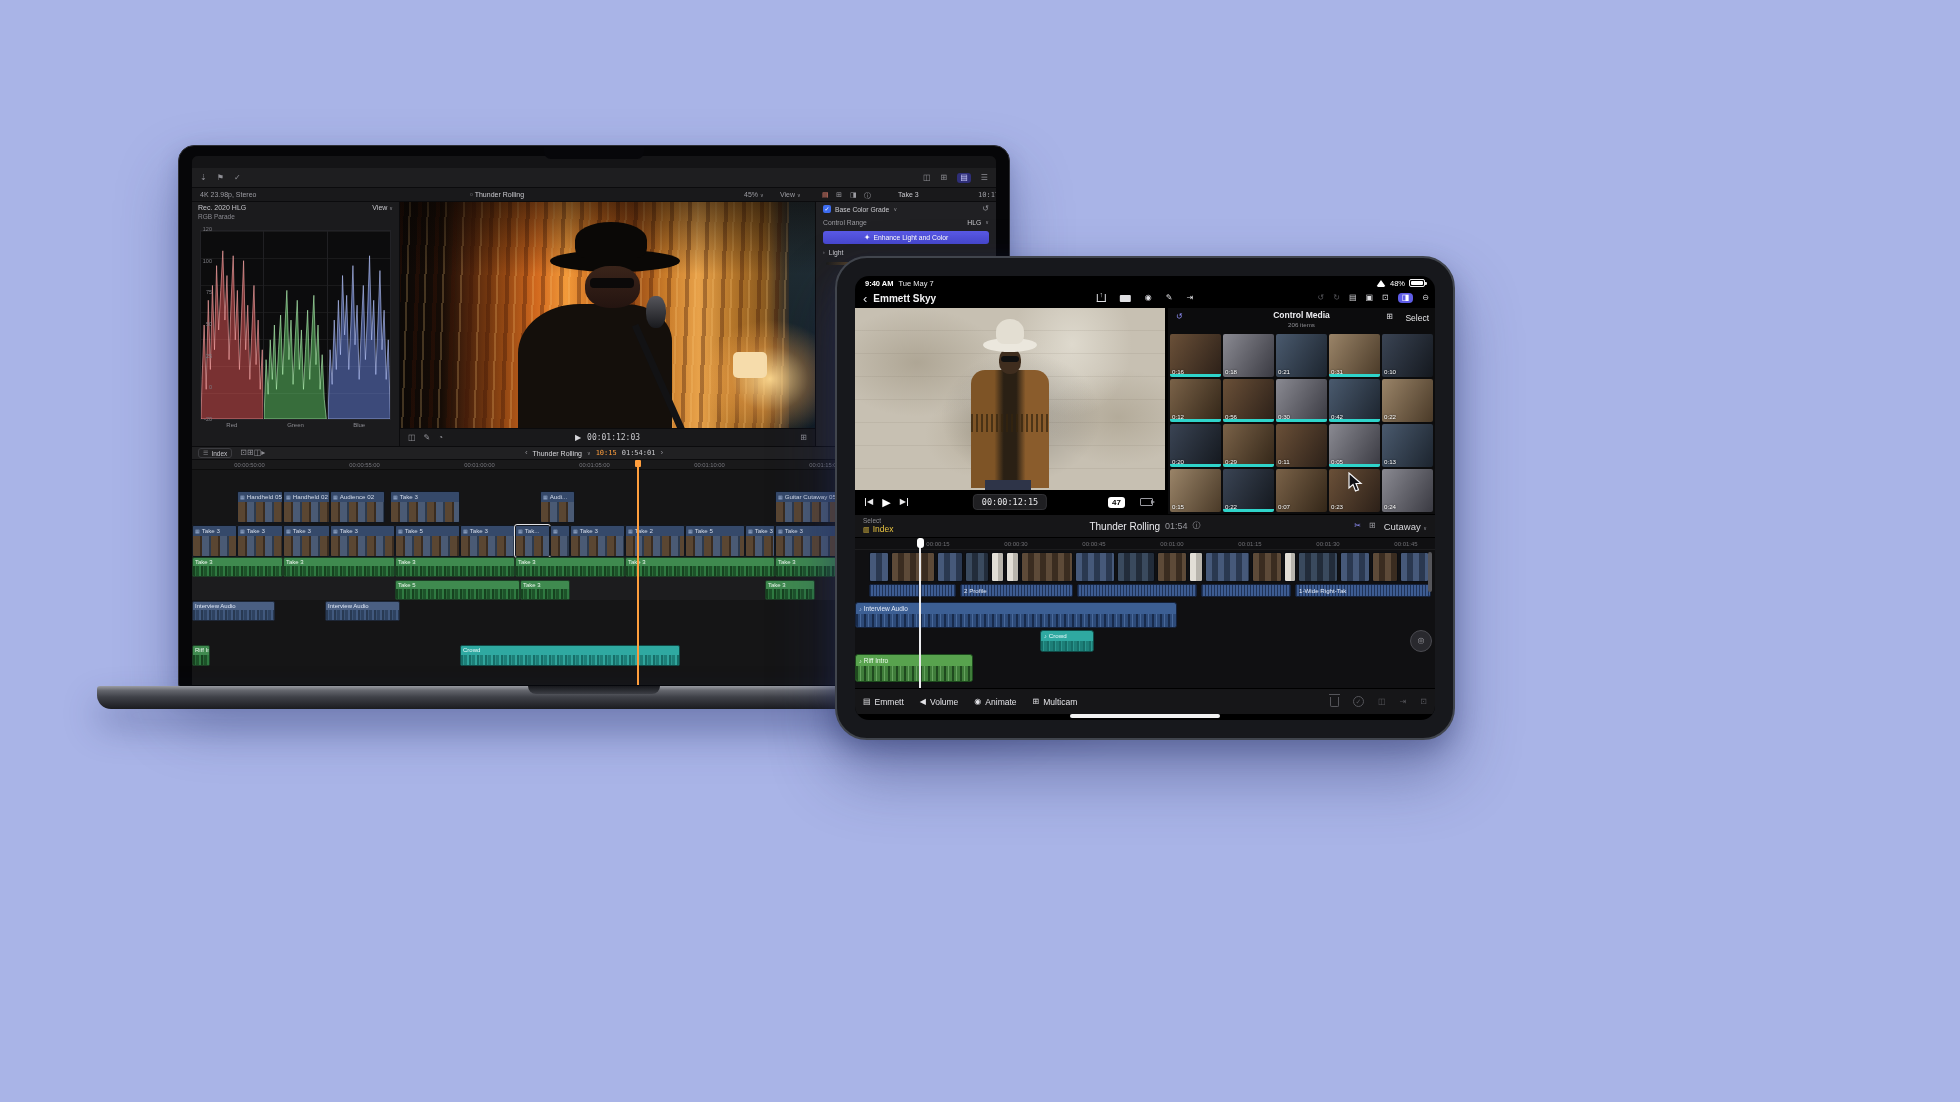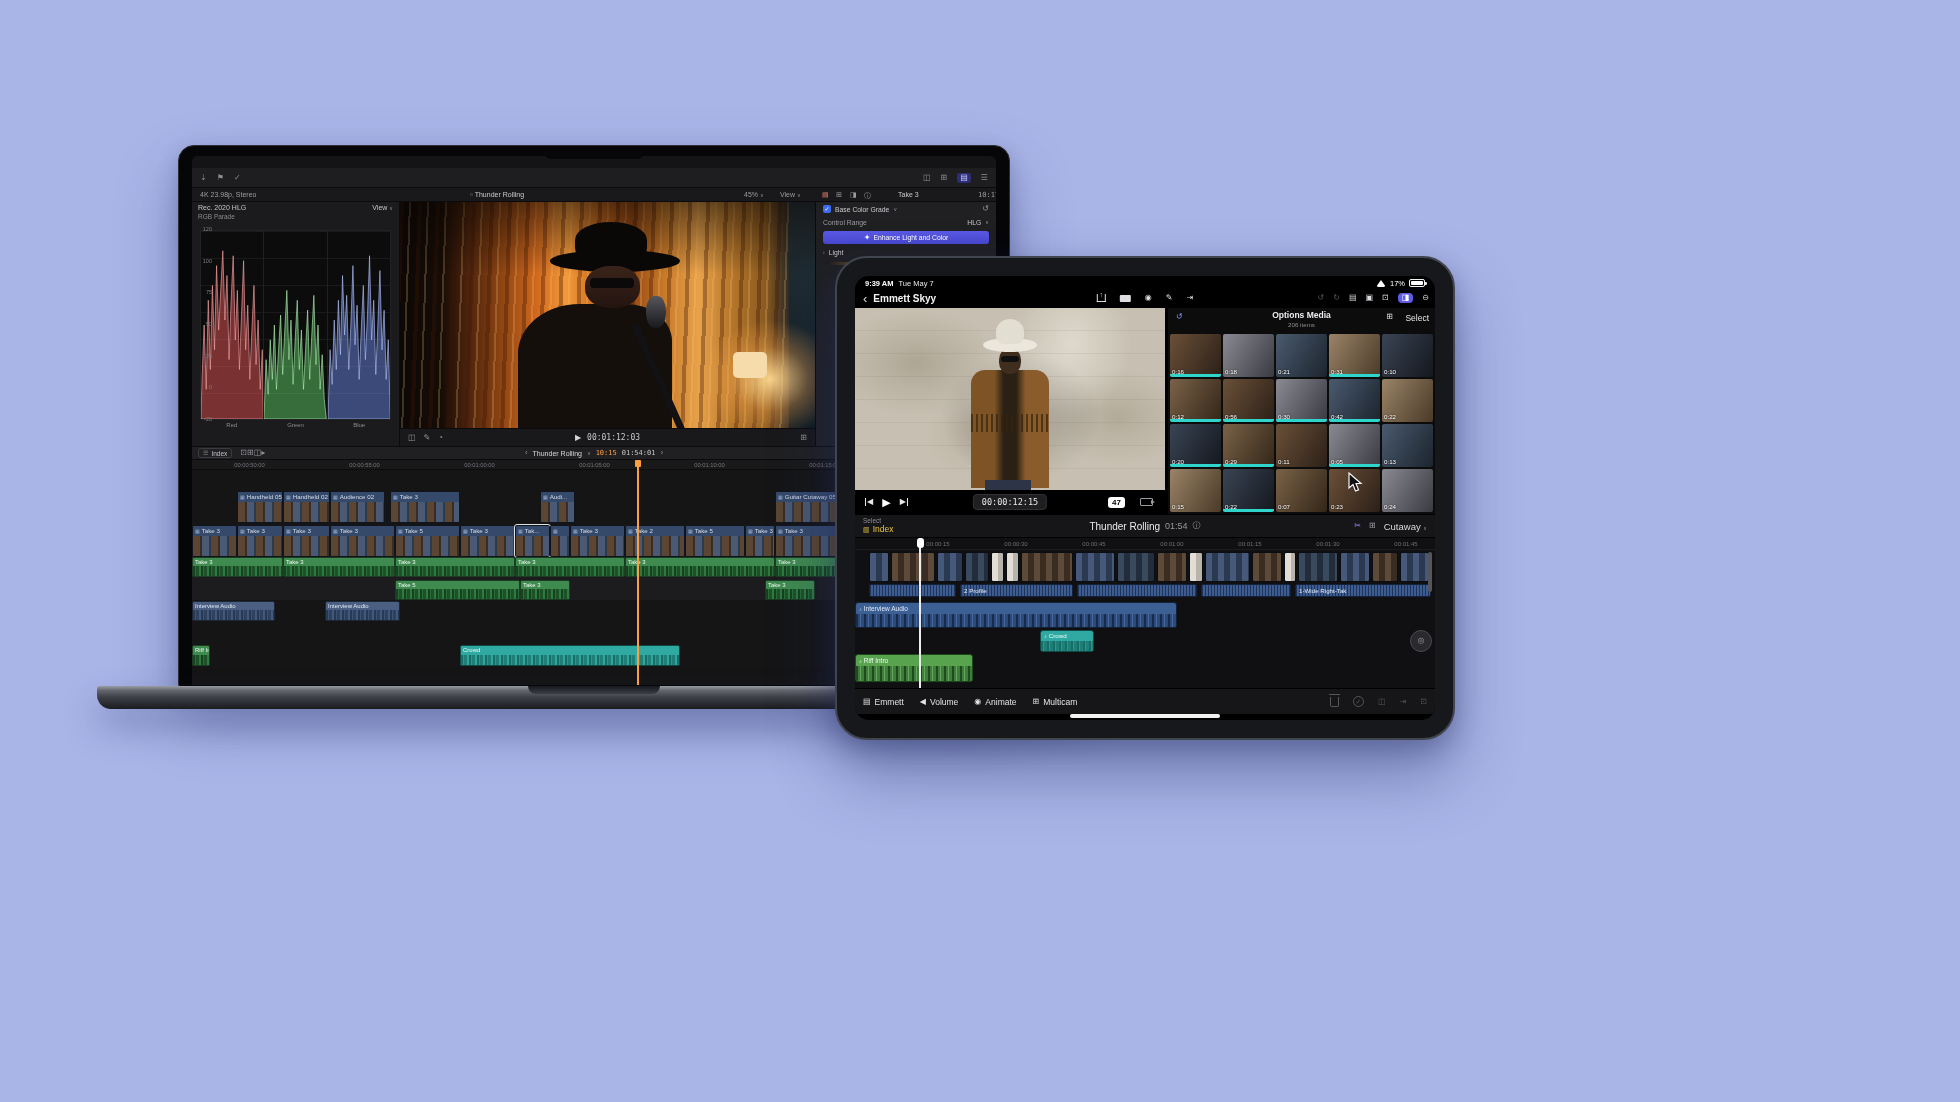--- a/index.html
+++ b/index.html
@@ -522,25 +522,25 @@
     </div>
     <div class="mac-deck">
       <div class="mac-scoop"></div>
     </div>
   </div>
 
   <div class="ipad">
     <div class="ipad-screen">
 
       <div class="p-status">
-        <span>9:39 AM</span>
+        <span>9:40 AM</span>
         <span style="margin-left:5px;font-weight:normal;color:#e8e8ea">Tue May 7</span>
         <span style="margin-left:auto;display:flex;align-items:center;gap:4px">
           <span class="wifi"></span>
-          <span style="font-weight:normal">17%</span>
+          <span style="font-weight:normal">48%</span>
           <span class="batt">
               <i></i>
             </span>
         </span>
       </div>
 
       <div class="p-nav">
         <span class="ig" style="font-size:13px;color:#dfdfe3">‹</span>
         <span class="title">Emmett Skyy</span>
         <span class="nav-center">
@@ -579,21 +579,21 @@
         <span class="ig" style="color:#fff;font-size:11px;margin:0 9px">▶</span>
         <span class="ig" style="color:#e8e8ea;border-right:1.5px solid #e8e8ea;padding-right:1px">▶</span>
         <span class="tc-chip mono">00:00:12:15</span>
         <span class="rate-chip">47</span>
         <span class="i-cam" style="position:absolute;right:12px"></span>
       </div>
 
       <div class="p-browser">
         <div class="pb-head">
           <span class="ig" style="position:absolute;left:8px;top:5px;color:#8f8ff7">↺</span>
-          <div class="pb-title">Options Media</div>
+          <div class="pb-title">Control Media</div>
           <div class="pb-count">206 items</div>
           <span class="ig" style="position:absolute;right:42px;top:5px;color:#dfdfe3">⊞</span>
           <span style="position:absolute;right:6px;top:5px;font-size:8.5px;color:#e8e8ea">Select</span>
         </div>
         <div class="pb-grid">
 
         <div class="thumb fav">
               <span class="dur">0:16</span>
             </div>
             <div class="thumb">

